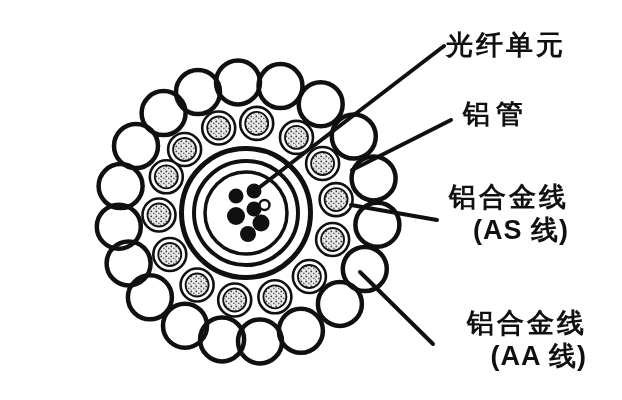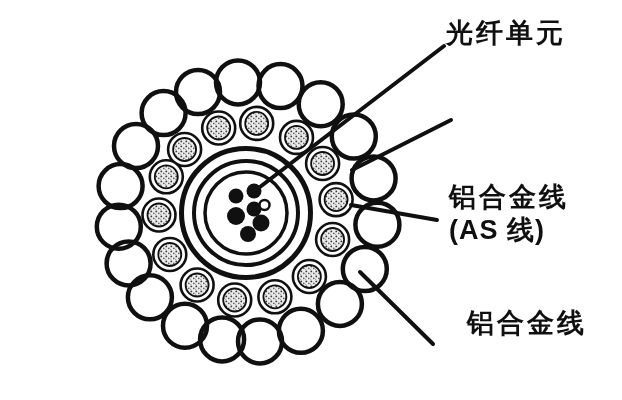--- a/index.html
+++ b/index.html
@@ -6,25 +6,25 @@
   body{
     width:622px;height:400px;background:#ffffff;overflow:hidden;
     font-family:"Liberation Sans","DejaVu Sans",sans-serif;
   }
   .stage{position:relative;width:622px;height:400px;background:#ffffff;}
   svg{position:absolute;left:0;top:0;}
   .lbl{
     position:absolute;color:#101010;font-weight:700;font-size:27px;
     letter-spacing:3px;line-height:33px;white-space:nowrap;
   }
-  #lbl-fiber-unit{left:446px;top:17px;text-align:center;}
+  #lbl-fiber-unit{left:446px;top:29px;text-align:center;}
   #lbl-aluminum-tube{left:463px;top:98px;letter-spacing:6px;}
   #lbl-as-wire{left:449px;top:181px;}
   #lbl-aa-wire{left:467px;top:307px;}
-  .lbl .sub{letter-spacing:1px;}
+  .lbl .sub{letter-spacing:1px;text-align:right;}
 </style>
 </head>
 <body>
 
 <div class="stage">
 
   <svg id="cable-svg" width="622" height="400" viewBox="0 0 622 400">
     <defs>
       <pattern id="stipple" width="5" height="5" patternUnits="userSpaceOnUse">
         <rect width="5" height="5" fill="#ececec"></rect>
@@ -103,23 +103,27 @@
         <line x1="451" y1="120" x2="352" y2="170" stroke="#101010" stroke-width="4" stroke-linecap="round"></line>
         <line x1="437" y1="220" x2="351" y2="205" stroke="#101010" stroke-width="4" stroke-linecap="round"></line>
         <line x1="433" y1="344" x2="360" y2="272" stroke="#101010" stroke-width="4" stroke-linecap="round"></line>
       </g>
   </svg>
 
   <div class="lbl" id="lbl-fiber-unit">
     <div>光纤单元</div>
   </div>
 
+  <div class="lbl" id="lbl-aluminum-tube">
+    <div>铝管</div>
+  </div>
 
   <div class="lbl" id="lbl-as-wire">
     <div>铝合金线</div>
     <div class="sub">(AS 线)</div>
   </div>
 
   <div class="lbl" id="lbl-aa-wire">
     <div>铝合金线</div>
+    <div class="sub">(AA 线)</div>
   </div>
 
 </div>
 
 </body></html>

